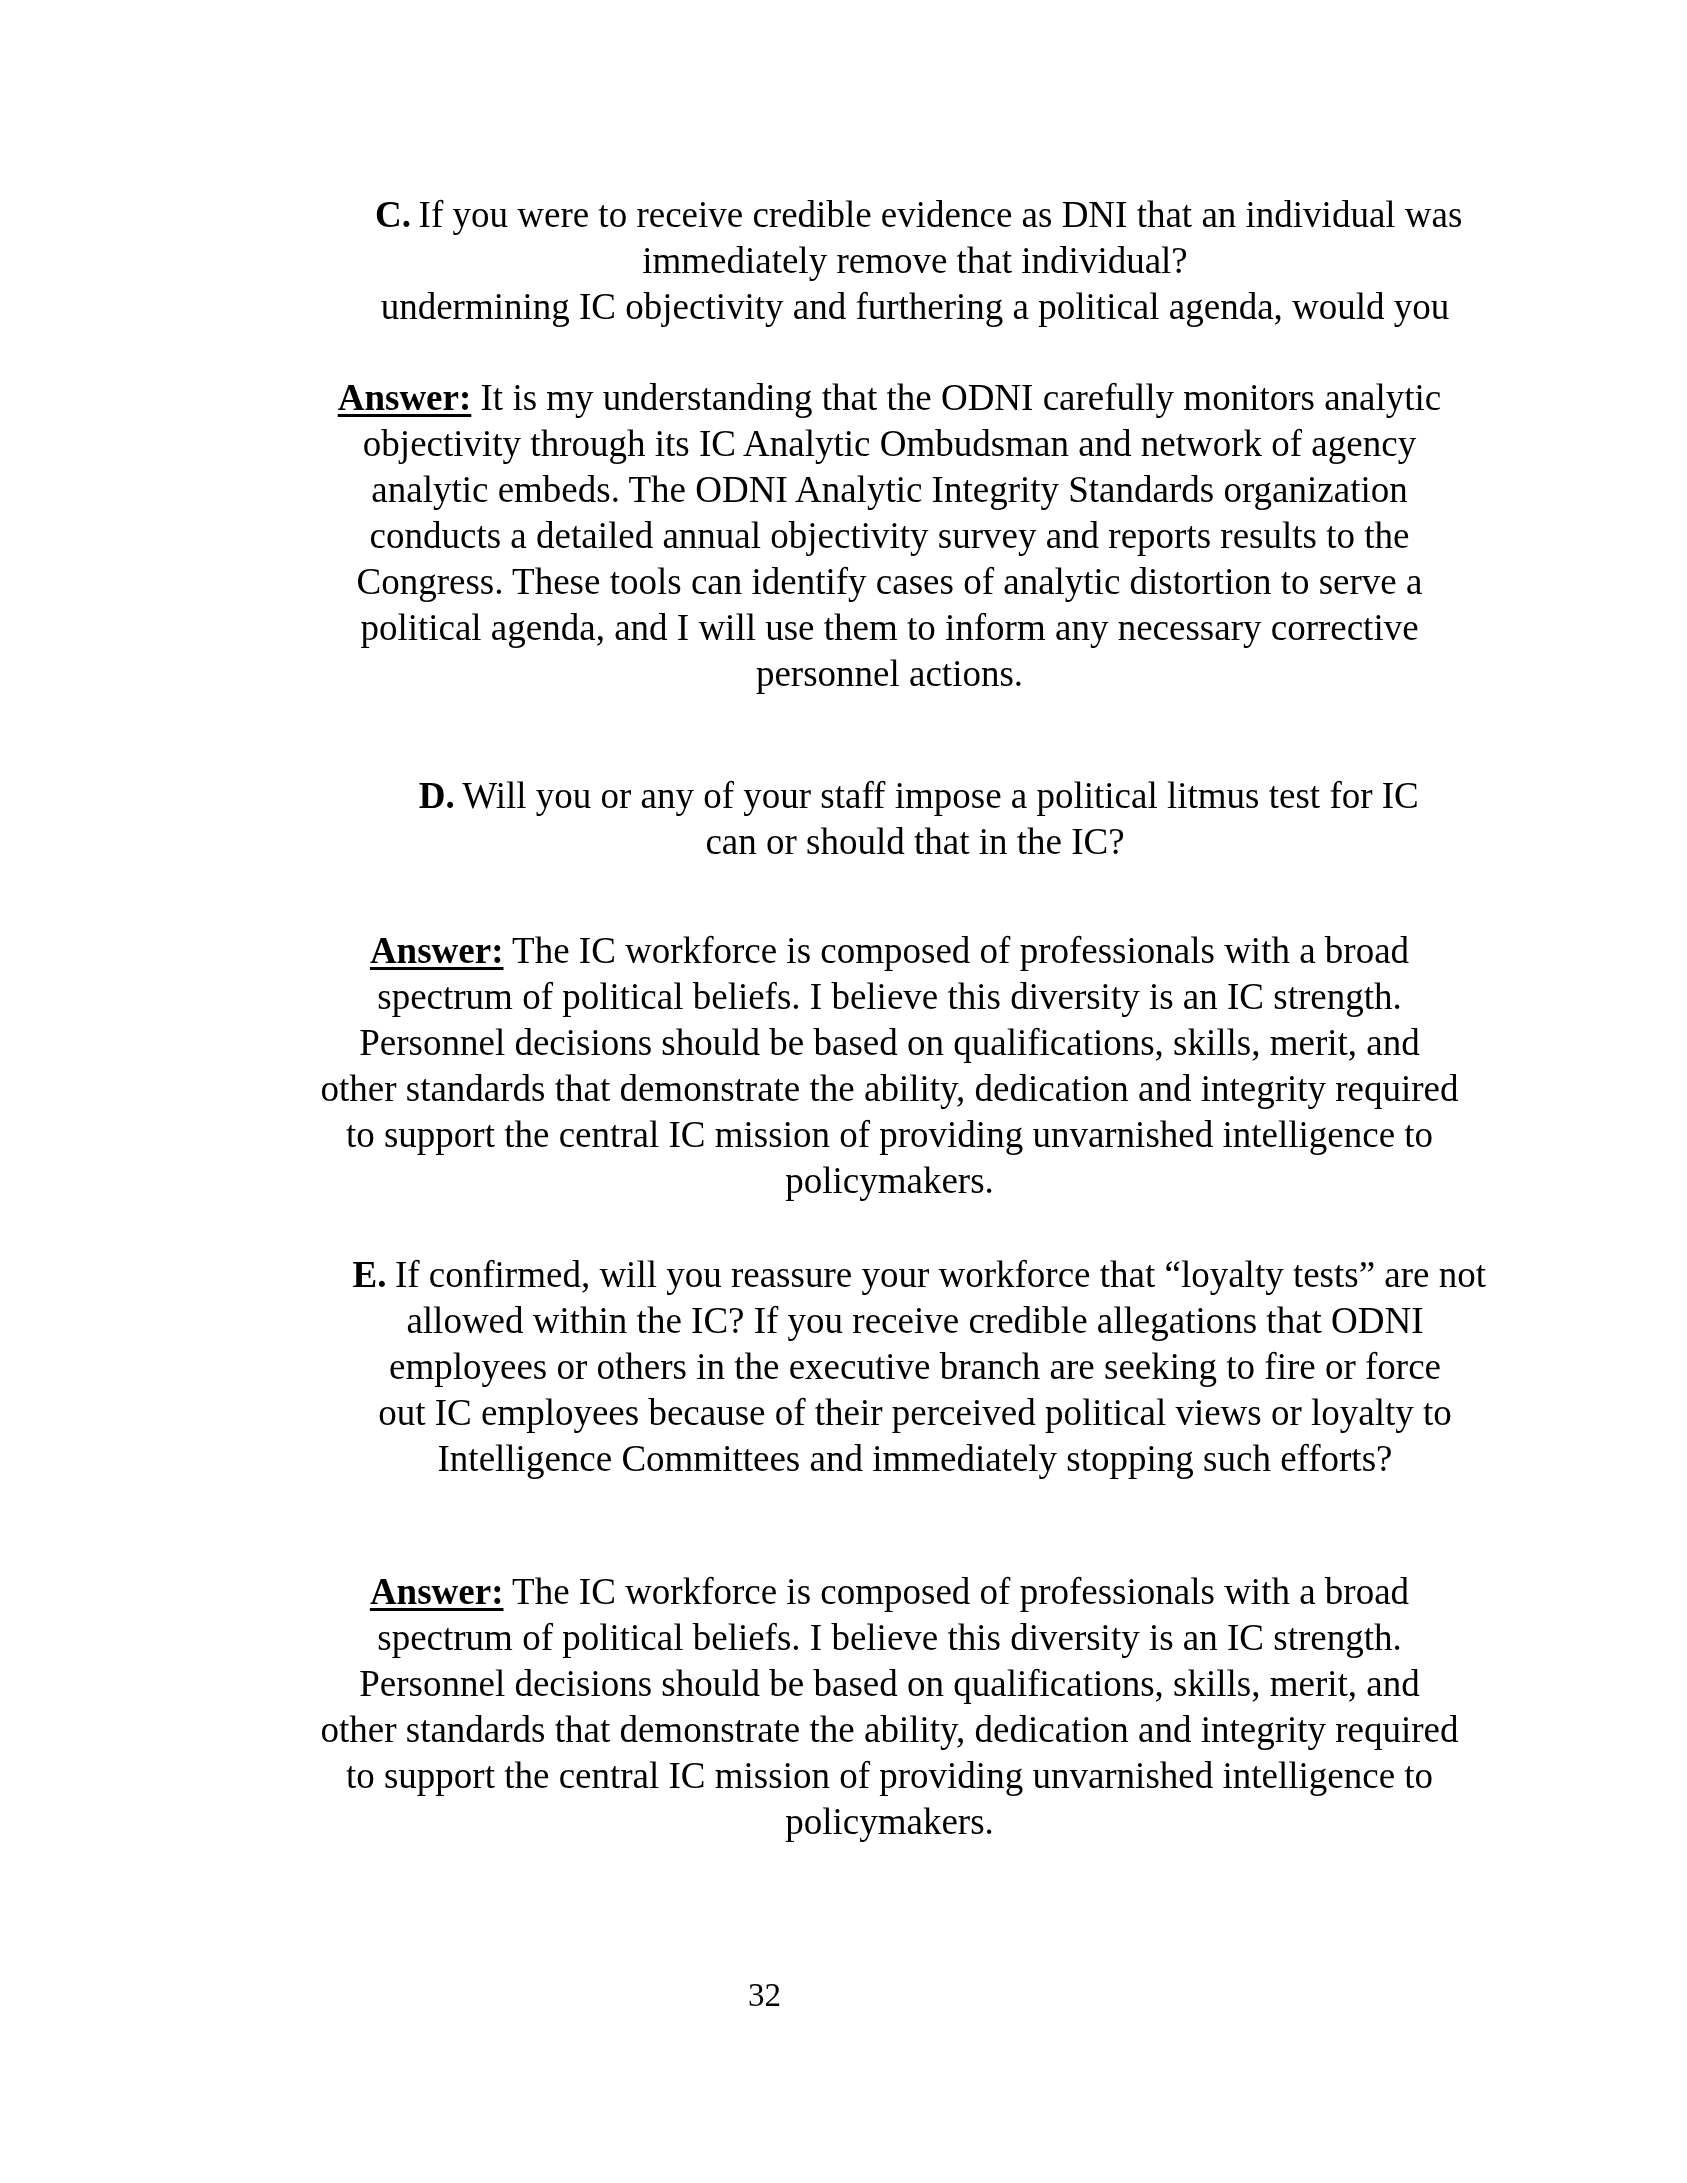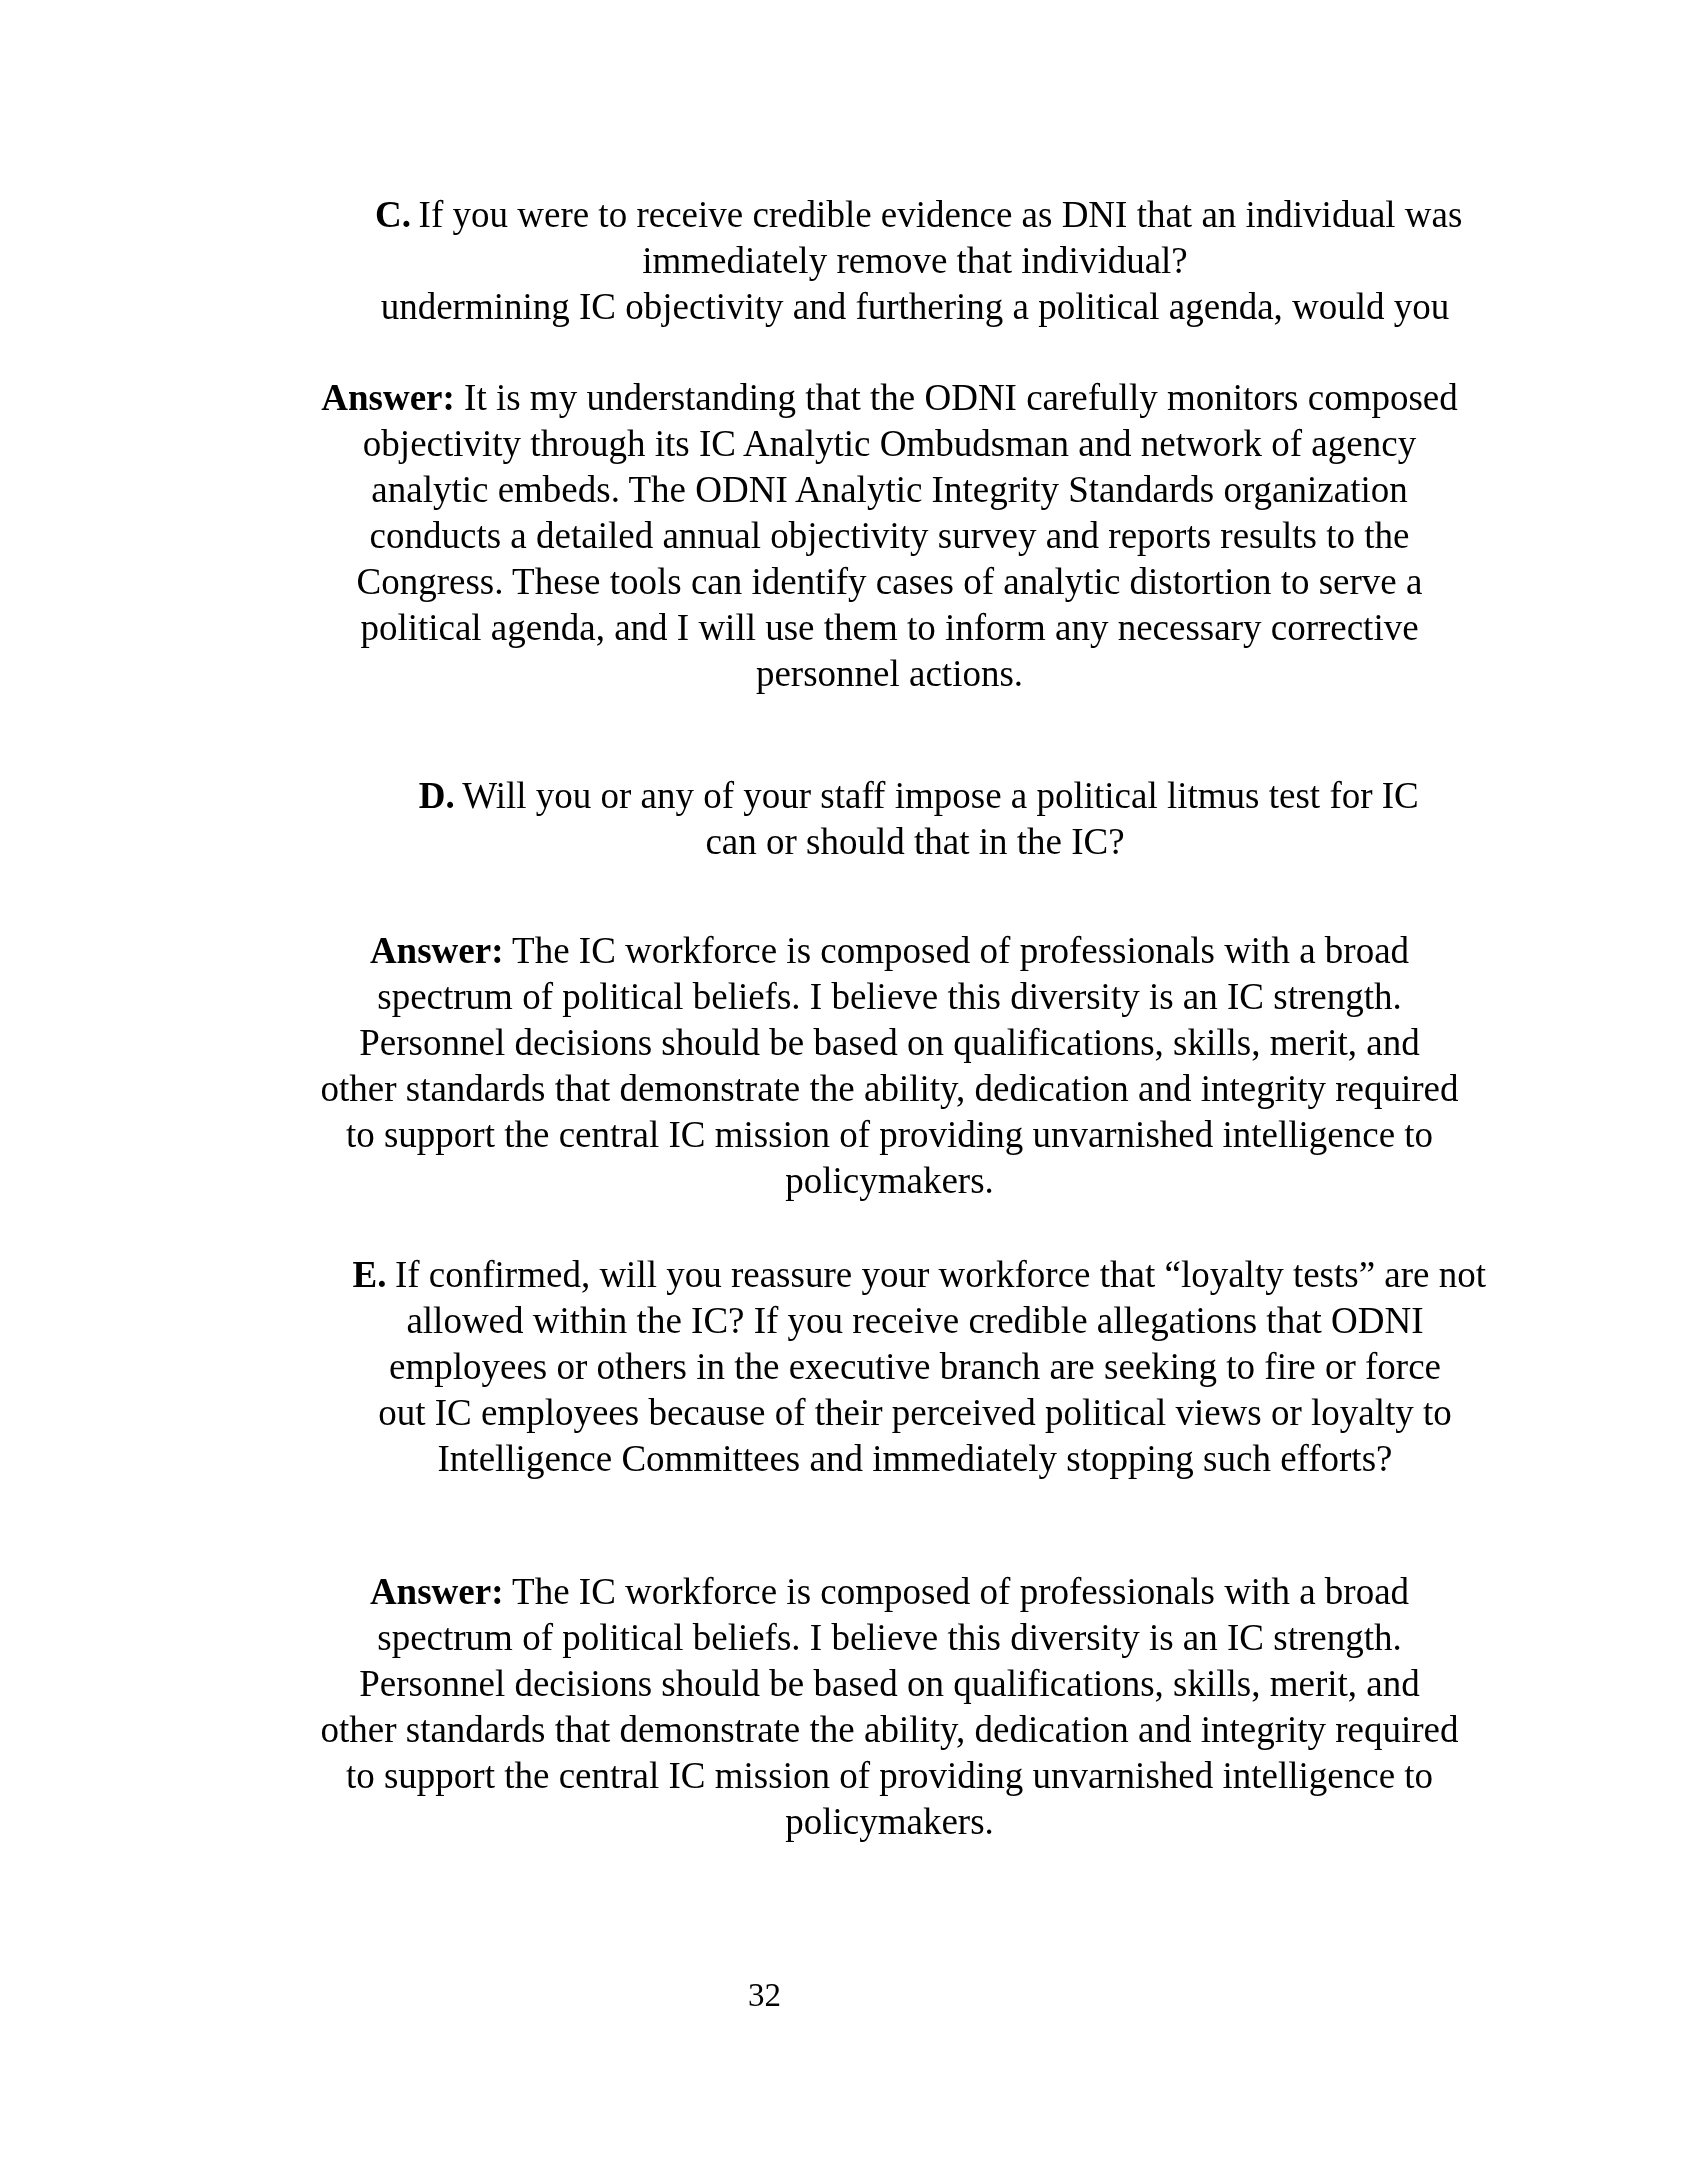--- a/index.html
+++ b/index.html
@@ -4,35 +4,35 @@
 <style>
   html, body { margin: 0; padding: 0; background: #ffffff; }
   body {
     width: 1687px; height: 2183px; position: relative; overflow: hidden;
     font-family: "Liberation Serif", "DejaVu Serif", serif;
     color: #000000;
   }
   .block { position: absolute; left: 294px; width: 1191px; font-size: 37px; line-height: 46px; text-align: center; }
   .q { padding-left: 51px; text-indent: -51px; }
   .q .letter { display: inline-block; width: 51px; text-indent: 0; font-weight: bold; }
-  .ans-label { font-weight: bold; text-decoration-thickness: 3.3px; text-underline-offset: 4px; }
+  .ans-label { font-weight: bold; text-decoration: underline; text-decoration-thickness: 3.3px; text-underline-offset: 4px; }
   .page-num { position: absolute; left: 0; width: 1529px; top: 1975px; text-align: center; font-size: 33px; line-height: 40px; }
   .line { display: block; white-space: nowrap; }
 </style>
 </head>
 <body>
 
 <div class="block q" style="top:192px;">
   <span class="line"><span class="letter">C.</span><span>If you were to receive credible evidence as DNI that an individual was</span></span>
   <span class="line">immediately remove that individual?</span>
   <span class="line">undermining IC objectivity and furthering a political agenda, would you</span>
 </div>
 
 <div class="block" style="top:375px;">
-  <span class="line"><span class="ans-label">Answer:</span><span> It is my understanding that the ODNI carefully monitors composed</span></span>
+  <span class="line"><span class="ans-label">Answer:</span><span> It is my understanding that the ODNI carefully monitors analytic</span></span>
   <span class="line">objectivity through its IC Analytic Ombudsman and network of agency</span>
   <span class="line">analytic embeds. The ODNI Analytic Integrity Standards organization</span>
   <span class="line">conducts a detailed annual objectivity survey and reports results to the</span>
   <span class="line">Congress. These tools can identify cases of analytic distortion to serve a</span>
   <span class="line">political agenda, and I will use them to inform any necessary corrective</span>
   <span class="line">personnel actions.</span>
 </div>
 
 <div class="block q" style="top:745px;margin-top:28px;">
   <span class="line"><span class="letter">D.</span><span>Will you or any of your staff impose a political litmus test for IC</span></span>

